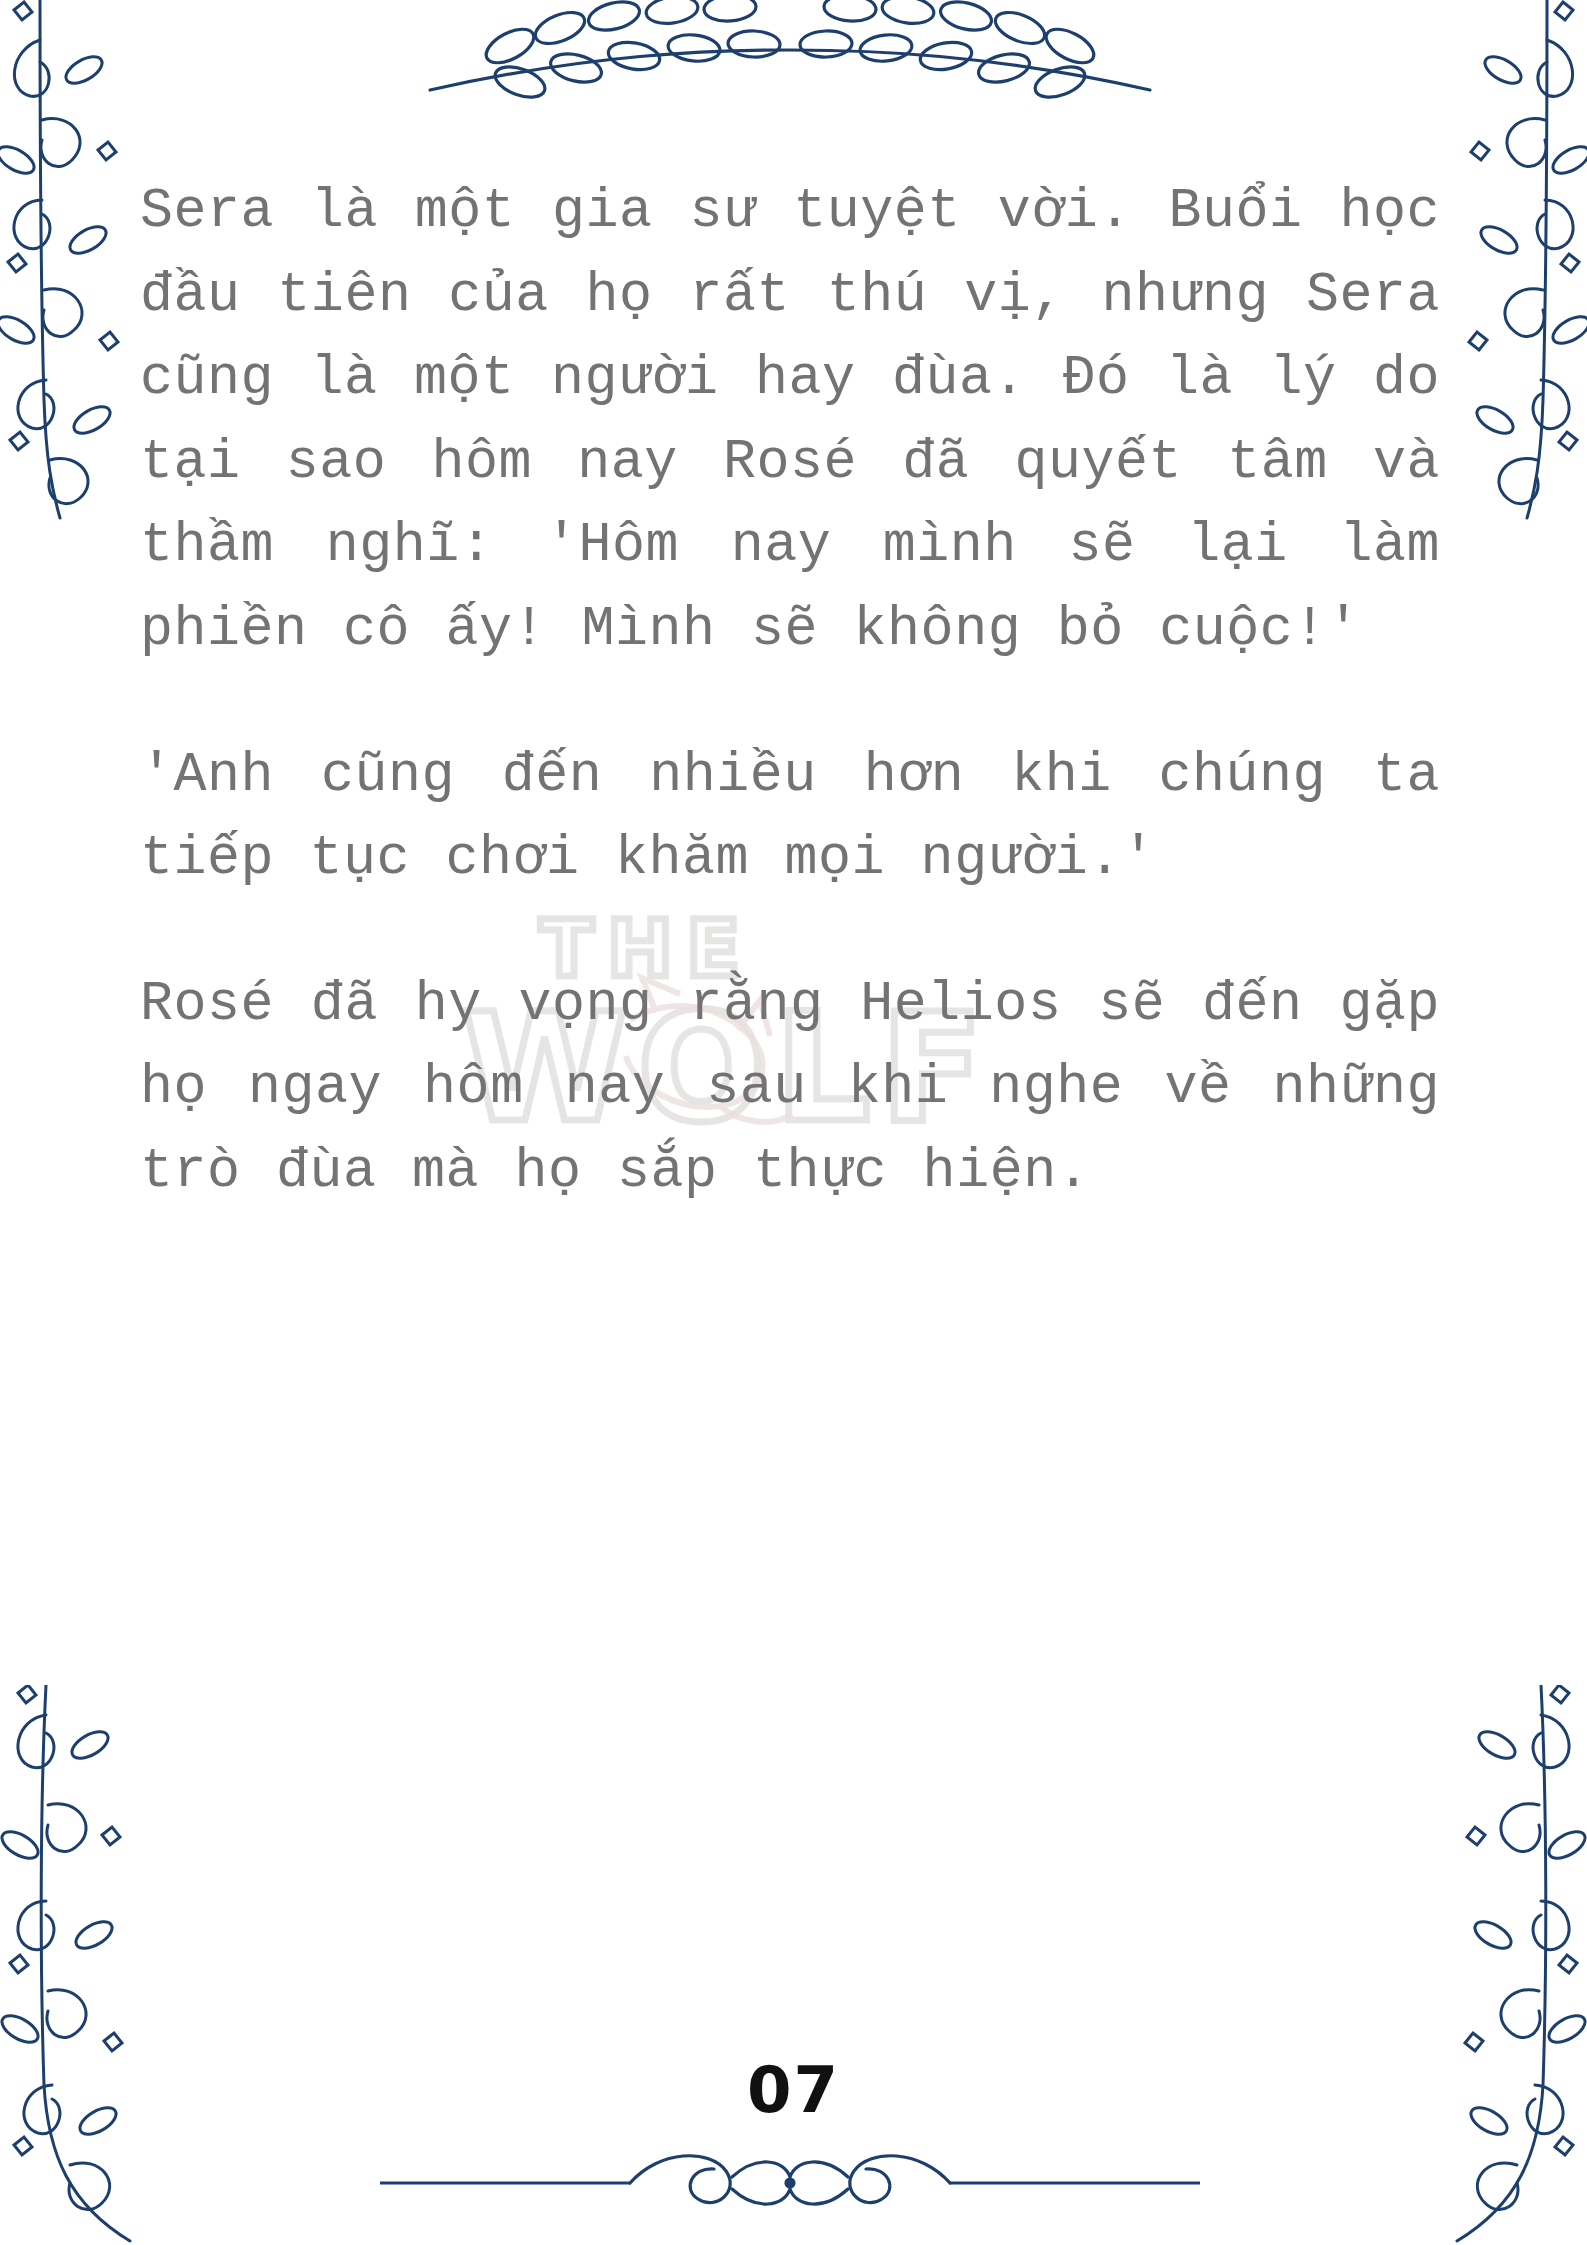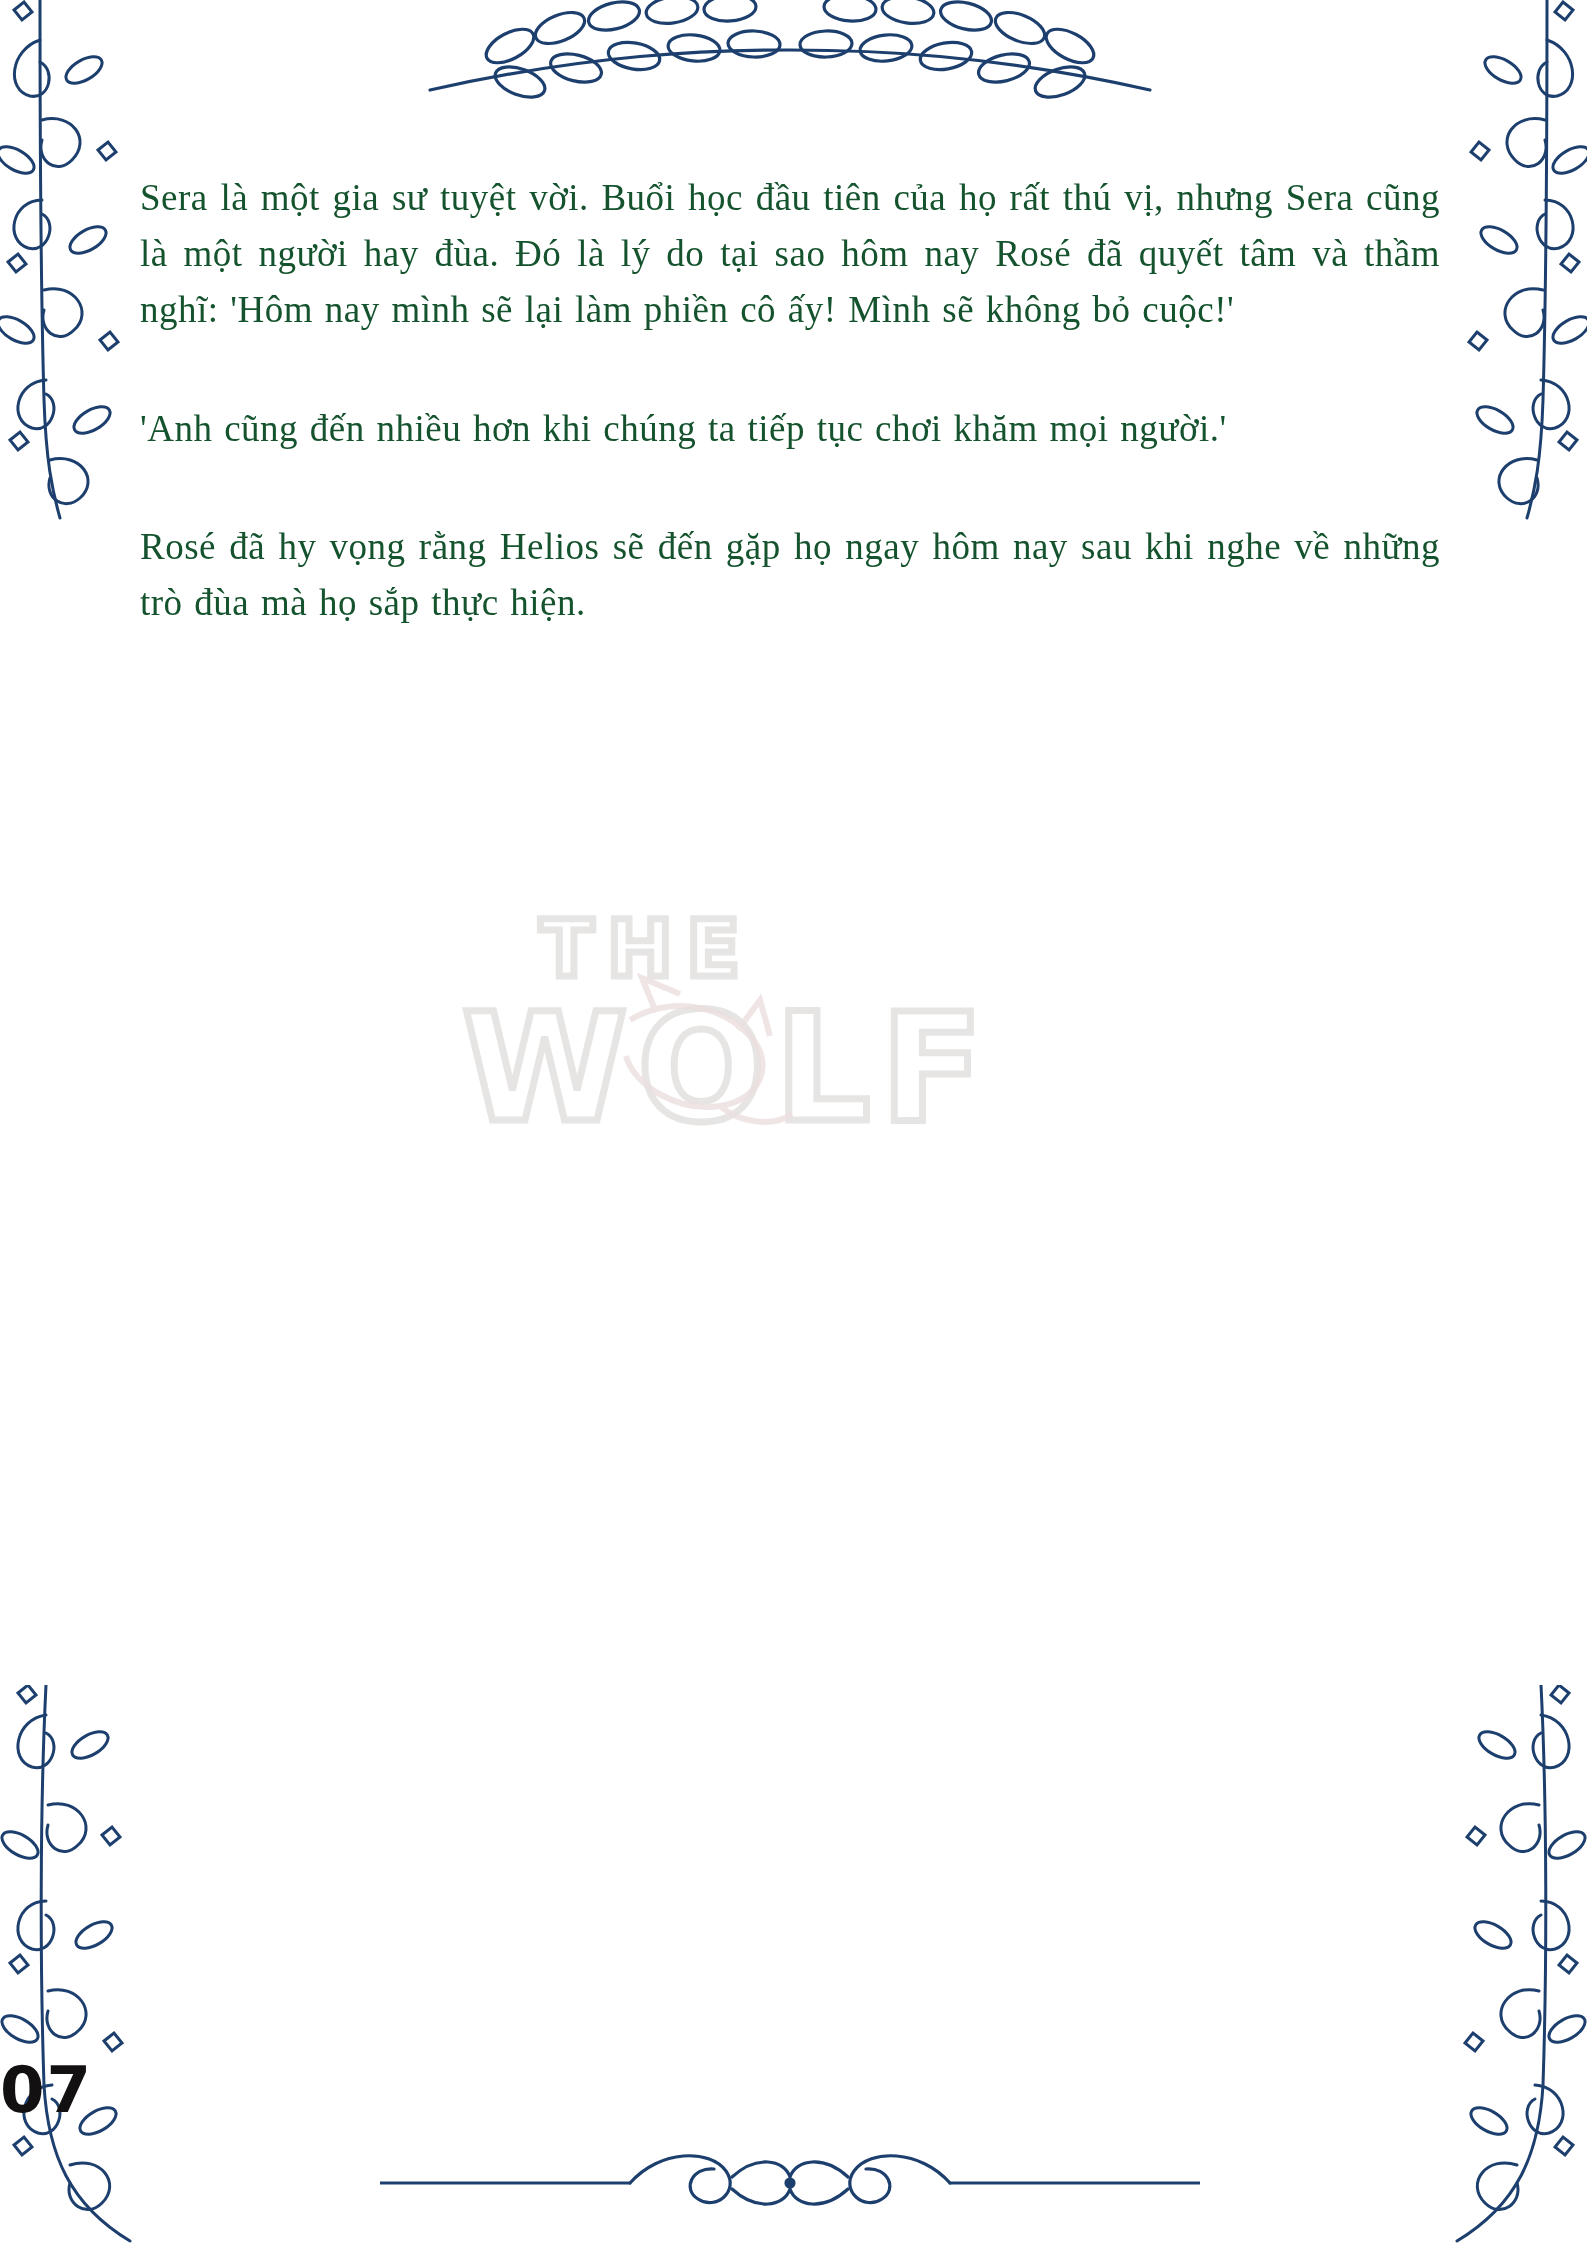--- a/index.html
+++ b/index.html
@@ -28,24 +28,24 @@
   .deco-bottom-center { bottom: 18px; left: 380px; width: 820px; height: 90px; }
 
   
   .page-body {
     position: absolute;
     left: 140px;
     top: 170px;
     width: 1300px;
   }
   .para {
-    font-family: Liberation Serif, serif;
-    font-size: 37px;
+    font-family: Liberation Mono, monospace;
+    font-size: 55px;
     line-height: 1.52;
-    color: #14532d;
+    color: #737373;
     text-align: justify;
     margin: 0 0 62px 0;
     letter-spacing: 0.5px;
     word-spacing: 2px;
   }
   .para:last-child { margin-bottom: 0; }
 
   
   .watermark {
     position: absolute;
@@ -63,20 +63,21 @@
     stroke: #b9b4b3;
     stroke-width: 7;
   }
 
   
   .page-number {
     position: absolute;
     left: 0;
     right: 0;
     bottom: 118px;
+    text-align: center;
     font-family: "DejaVu Sans", sans-serif;
     font-weight: bold;
     font-size: 64px;
     letter-spacing: 2px;
     color: #121010;
   }
 </style>
 </head>
 <body>
 

